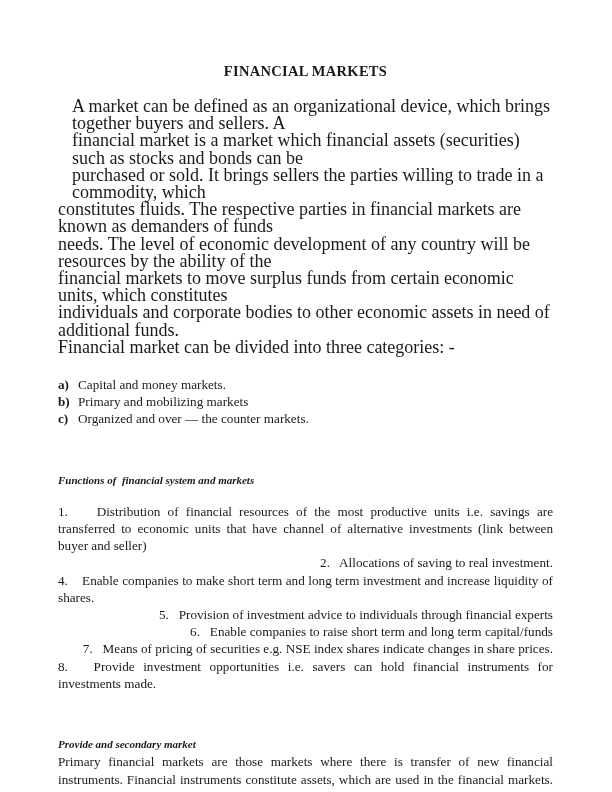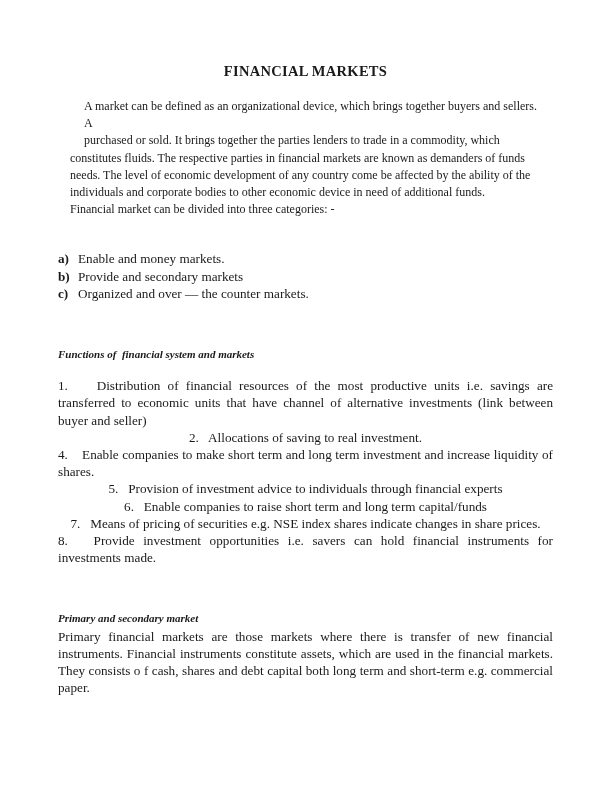--- a/index.html
+++ b/index.html
@@ -39,23 +39,23 @@
     font-size: 14.5px;
     font-weight: bold;
     text-align: center;
     letter-spacing: 0.3px;
     line-height: 18px;
     margin: 0 0 18px 0;
   }
 
   
   .para {
-    font-size: 12px;
+    font-size: 18px;
     line-height: 17.2px;
-    margin: 12px;
+    margin: 0;
     text-align: left;
   }
   .para .line {
     display: block;
     white-space: pre-wrap;
   }
   .para .line.indent {
     padding-left: 14px;
   }
 
@@ -110,55 +110,57 @@
     font-size: 13.2px;
     line-height: 17.2px;
     margin: 0;
     white-space: pre-wrap;
   }
   .num-list .num-item.justify {
     text-align: justify;
     text-justify: inter-word;
   }
   .num-list .num-item.plain {
-    text-align: center;
+    text-align: right;
   }
 
   
   .gap-sm  { height: 14px; }
   .gap-md  { height: 20px; }
   .gap-xl  { height: 44px; }
 </style>
 </head>
 <body>
 
 <div class="page">
   <div class="content">
 
     <h1 class="doc-title">FINANCIAL MARKETS</h1>
 
     <p class="para">
       <span class="line indent">A market can be defined as an organizational device, which brings together buyers and sellers. A</span>
-      <span class="line indent">purchased or sold. It brings together the parties lenders to trade in a commodity, which</span>
+      <span class="line indent">financial market is a market which financial assets (securities) such as stocks and bonds can be</span>
+      <span class="line indent">purchased or sold. It brings sellers the parties willing to trade in a commodity, which</span>
       <span class="line">constitutes fluids. The respective parties in financial markets are known as demanders of funds</span>
-      <span class="line">needs. The level of economic development of any country come be affected by the ability of the</span>
-      <span class="line">individuals and corporate bodies to other economic device in need of additional funds.</span>
+      <span class="line">needs. The level of economic development of any country will be resources by the ability of the</span>
+      <span class="line">financial markets to move surplus funds from certain economic units, which constitutes</span>
+      <span class="line">individuals and corporate bodies to other economic assets in need of additional funds.</span>
       <span class="line">Financial market can be divided into three categories: -</span>
     </p>
 
     <div class="gap-md"></div>
 
     <ul class="letter-list">
       <li class="letter-item">
         <span class="marker">a)</span>
-        <span class="item-text">Enable and money markets.</span>
+        <span class="item-text">Capital and money markets.</span>
       </li>
       <li class="letter-item">
         <span class="marker">b)</span>
-        <span class="item-text">Provide and secondary markets</span>
+        <span class="item-text">Primary and mobilizing markets</span>
       </li>
       <li class="letter-item">
         <span class="marker">c)</span>
         <span class="item-text">Organized and over — the counter markets.</span>
       </li>
     </ul>
 
     <div class="gap-xl"></div>
 
     <h2 class="section-heading">Functions of  financial system and markets</h2>
@@ -170,18 +172,18 @@
       <li class="num-item plain">2.   Allocations of saving to real investment.</li>
       <li class="num-item justify">4.    Enable companies to make short term and long term investment and increase liquidity of shares.</li>
       <li class="num-item plain">5.   Provision of investment advice to individuals through financial experts</li>
       <li class="num-item plain">6.   Enable companies to raise short term and long term capital/funds</li>
       <li class="num-item plain">7.   Means of pricing of securities e.g. NSE index shares indicate changes in share prices.</li>
       <li class="num-item justify">8.   Provide investment opportunities i.e. savers can hold financial instruments for investments made.</li>
     </ol>
 
     <div class="gap-xl"></div>
 
-    <h2 class="section-heading">Primary and secondary market</h2>
+    <h2 class="section-heading">Provide and secondary market</h2>
 
     <p class="para-justified">Primary financial markets are those markets where there is transfer of new financial instruments. Financial instruments constitute assets, which are used in the financial markets. They consists o f cash, shares and debt capital both long term and short-term e.g. commercial paper.</p>
 
   </div>
 </div>
 
 </body></html>

